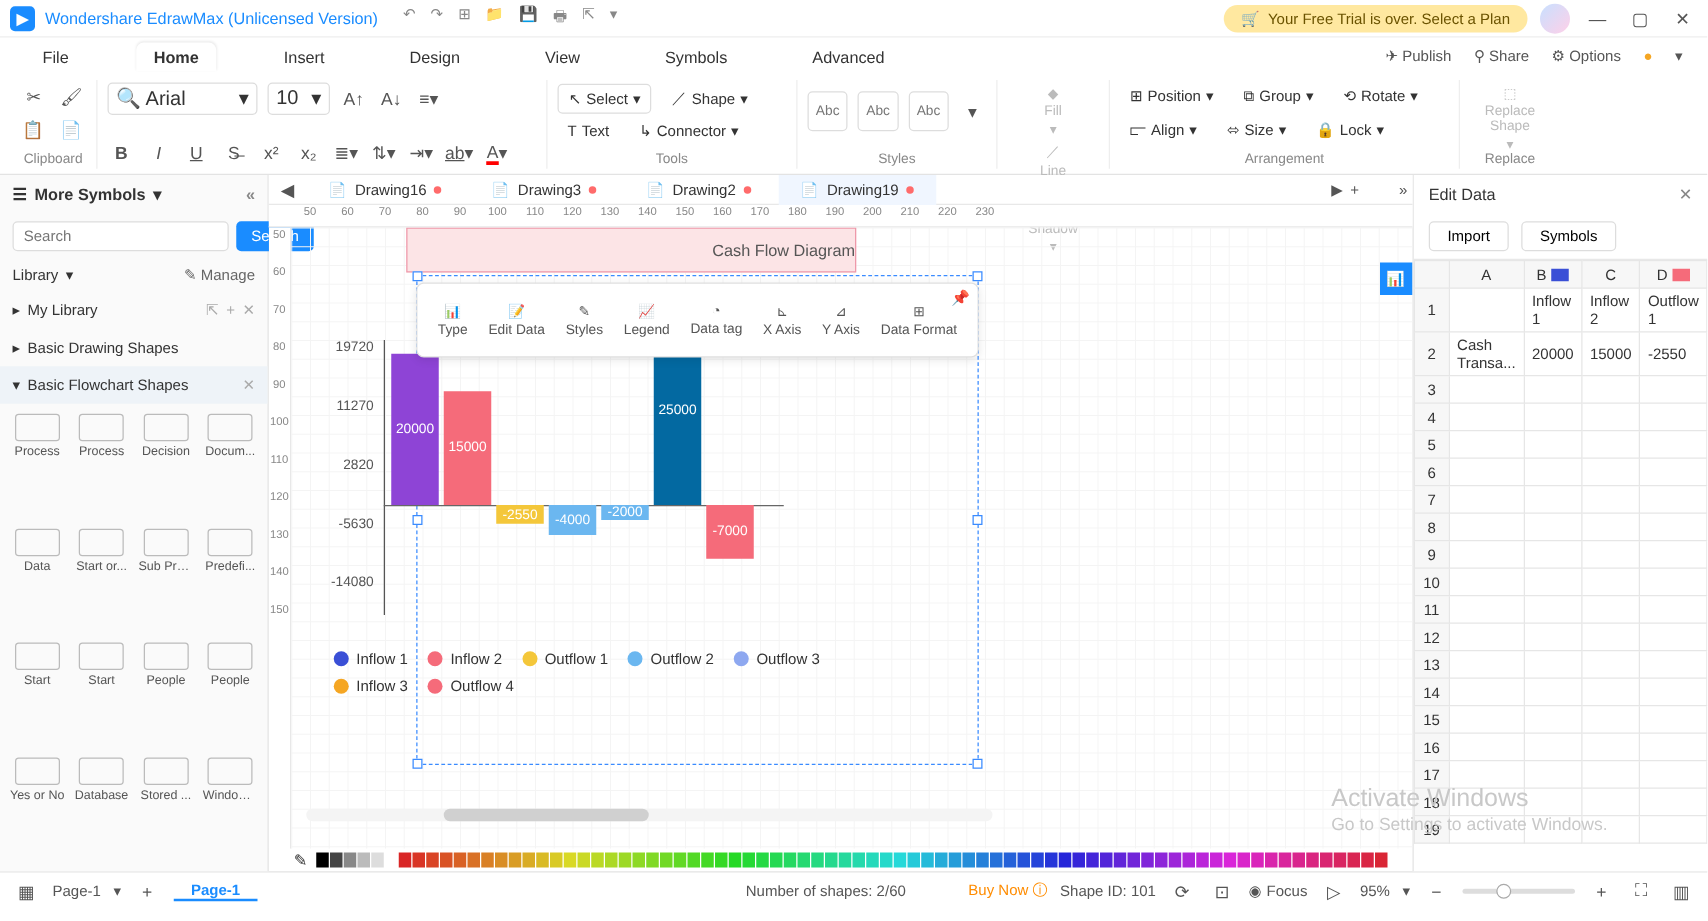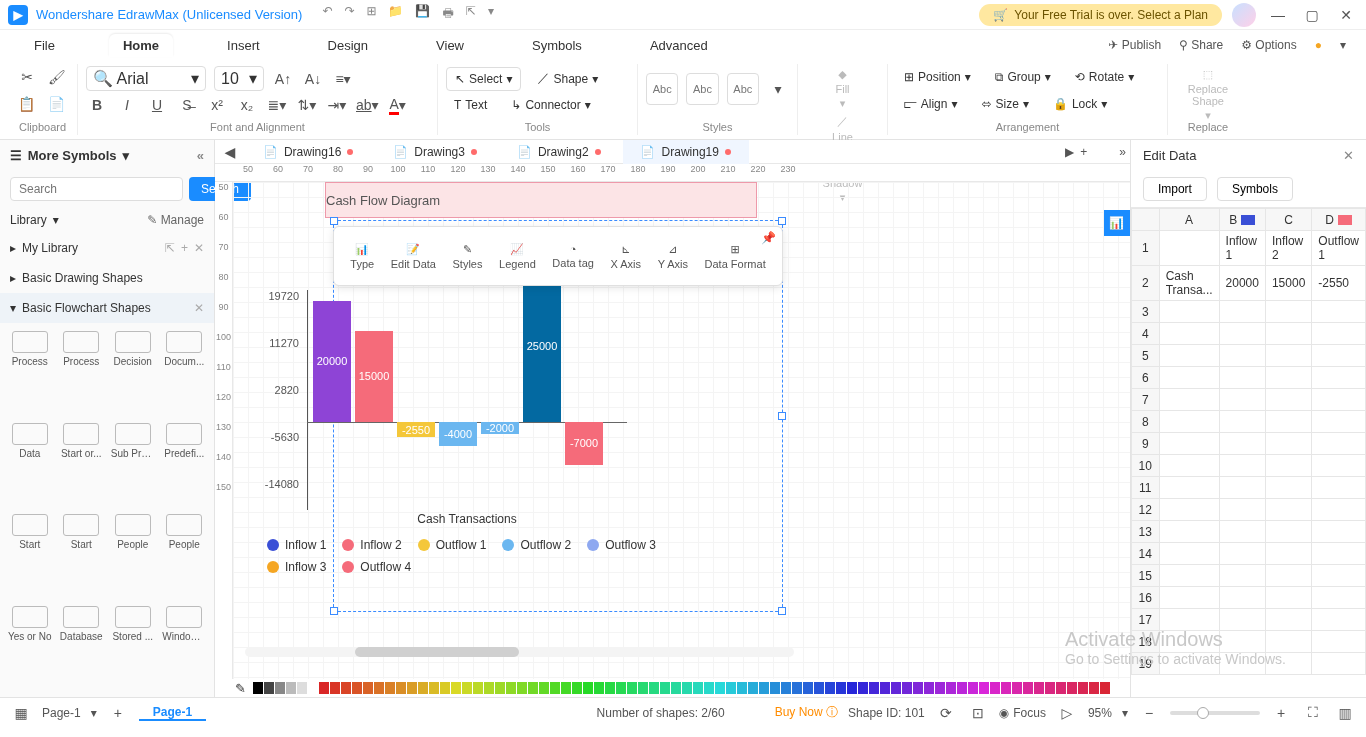--- a/index.html
+++ b/index.html
@@ -61,33 +61,33 @@
 .doc-tab { display:flex; align-items:center; gap:6px; padding:0 18px; font-size:12px; height:24px; cursor:pointer; }
 .doc-tab .dot { width:6px; height:6px; border-radius:50%; background:#ff6b6b; }
 .doc-tab.active { background:#f0f6ff; }
 .tabs-right { margin-left:auto; display:flex; gap:6px; color:#555; align-items:center; }
 .ruler-h { height:18px; background:#fff; border-bottom:1px solid #e8e8e8; font-size:9px; color:#888; display:flex; overflow:hidden; padding-left:18px;}
 .ruler-tick { width:30px; text-align:center; flex-shrink:0; }
 .canvas-body { flex:1; position:relative; overflow:hidden; }
 .ruler-v { position:absolute; left:0; top:0; bottom:0; width:18px; background:#fff; border-right:1px solid #e8e8e8; font-size:9px; color:#888; display:flex; flex-direction:column; align-items:center; padding-top:0px;}
 .ruler-v .tick { height:30px; }
 .canvas-grid { position:absolute; left:18px; right:0; top:0; bottom:0; background-image:linear-gradient(#f4f4f4 1px,transparent 1px),linear-gradient(90deg,#f4f4f4 1px,transparent 1px); background-size:15px 15px; }
-.pink-box { position:absolute; left:110px; top:0; width:432px; height:36px; background:#fce4e6; border:1px solid #e9a; display:flex; align-items:center; justify-content:flex-start; font-size:13px; color:#555; }
+.pink-box { position:absolute; left:110px; top:0; width:360px; height:36px; background:#fce4e6; border:1px solid #e9a; display:flex; align-items:center; justify-content:flex-end; font-size:13px; color:#555; }
 .chart-sel { position:absolute; left:118px; top:38px; width:450px; height:392px; border:1px dashed #3a8bff; }
 .handle { position:absolute; width:8px; height:8px; background:#fff; border:1px solid #3a8bff; }
 .handle.tl{top:-4px;left:-4px}.handle.tr{top:-4px;right:-4px}.handle.bl{bottom:-4px;left:-4px}.handle.br{bottom:-4px;right:-4px}
 .handle.ml{top:50%;left:-4px;margin-top:-4px}.handle.mr{top:50%;right:-4px;margin-top:-4px}
 
 
 .float-tb { position:absolute; left:118px; top:44px; width:450px; height:60px; background:#fff; border:1px solid #e0e0e0; border-radius:6px; box-shadow:0 2px 8px rgba(0,0,0,.1); display:flex; align-items:center; justify-content:space-around; padding:0 8px; z-index:5; }
 .float-btn { display:flex; flex-direction:column; align-items:center; gap:2px; font-size:11px; color:#555; cursor:pointer; }
 .float-tb .pin { position:absolute; top:4px; right:6px; color:#bbb; font-size:12px; }
 
 
-.chart { position:absolute; left:48px; top:108px; width:400px; height:230px; }
+.chart { position:absolute; left:48px; top:90px; width:400px; height:230px; }
 .axis-y { position:absolute; left:0; top:0; width:40px; height:200px; display:flex; flex-direction:column; justify-content:space-between; align-items:flex-end; font-size:11px; color:#555; padding-right:4px; }
 .axis-line-v { position:absolute; left:44px; top:0; width:1px; height:220px; background:#555; }
 .zero-line { position:absolute; left:44px; top:132px; width:320px; height:1px; background:#666; }
 .bars { position:absolute; left:50px; top:0; width:340px; height:200px; }
 .bar { position:absolute; width:38px; display:flex; align-items:center; justify-content:center; color:#fff; font-size:11px; }
 .xlabel-c { position:absolute; left:44px; top:222px; width:320px; text-align:center; font-size:12px; }
 .legend { position:absolute; left:0px; top:248px; width:400px; display:flex; flex-wrap:wrap; gap:8px 16px; padding-left:4px; font-size:12px; }
 .legend-item { display:flex; align-items:center; gap:6px; }
 .swatch { width:12px; height:12px; border-radius:50%; }
 
@@ -211,21 +211,20 @@
         </span>
       <span class="ibtn">S̶</span>
       <span class="ibtn">x²</span>
       <span class="ibtn">x₂</span>
       <span class="ibtn">≣▾</span>
       <span class="ibtn">⇅▾</span>
       <span class="ibtn">⇥▾</span>
       <span class="ibtn"><u>ab</u>▾</span>
       <span class="ibtn"><span style="border-bottom:3px solid red">A</span>▾</span>
     </div>
-    <div class="rlabel">Font and Alignment</div>
   </div>
   <div class="rgroup" style="width:200px">
     <div class="rgroup-row">
       <div class="rbtn">↖ <span>Select</span> ▾</div>
       <div class="rbtn noborder">／ <span>Shape</span> ▾</div>
     </div>
     <div class="rgroup-row">
       <div class="rbtn noborder">T <span>Text</span></div>
       <div class="rbtn noborder">↳ <span>Connector</span> ▾</div>
     </div>
@@ -449,21 +448,20 @@
         <div class="zero-line"></div>
         <div class="bars" id="bars">
             <div class="bar" style="background: rgb(142, 68, 214); left: 0px; bottom: 68px; height: 121.429px;">20000</div>
             <div class="bar" style="background: rgb(245, 107, 122); left: 42px; bottom: 68px; height: 91.0714px;">15000</div>
             <div class="bar" style="background: rgb(244, 199, 58); left: 84px; top: 132px; height: 15.4821px;">-2550</div>
             <div class="bar" style="background: rgb(107, 183, 240); left: 126px; top: 132px; height: 24.2857px;">-4000</div>
             <div class="bar" style="background: rgb(107, 183, 240); left: 168px; top: 132px; height: 12.1429px;">-2000</div>
             <div class="bar" style="background: #0369a1; left: 210px; bottom: 68px; height: 151.786px;">25000</div>
             <div class="bar" style="background: rgb(245, 107, 122); left: 252px; top: 132px; height: 42.5px;">-7000</div>
           </div>
-        <div class="xlabel-c">Cash Transactions</div>
         <div class="legend" id="legend">
             <div class="legend-item">
               <span class="swatch" style="background:#3a4fd6"></span>
               <span>Inflow 1</span>
             </div>
             <div class="legend-item">
               <span class="swatch" style="background:#f56b7a"></span>
               <span>Inflow 2</span>
             </div>
             <div class="legend-item">

